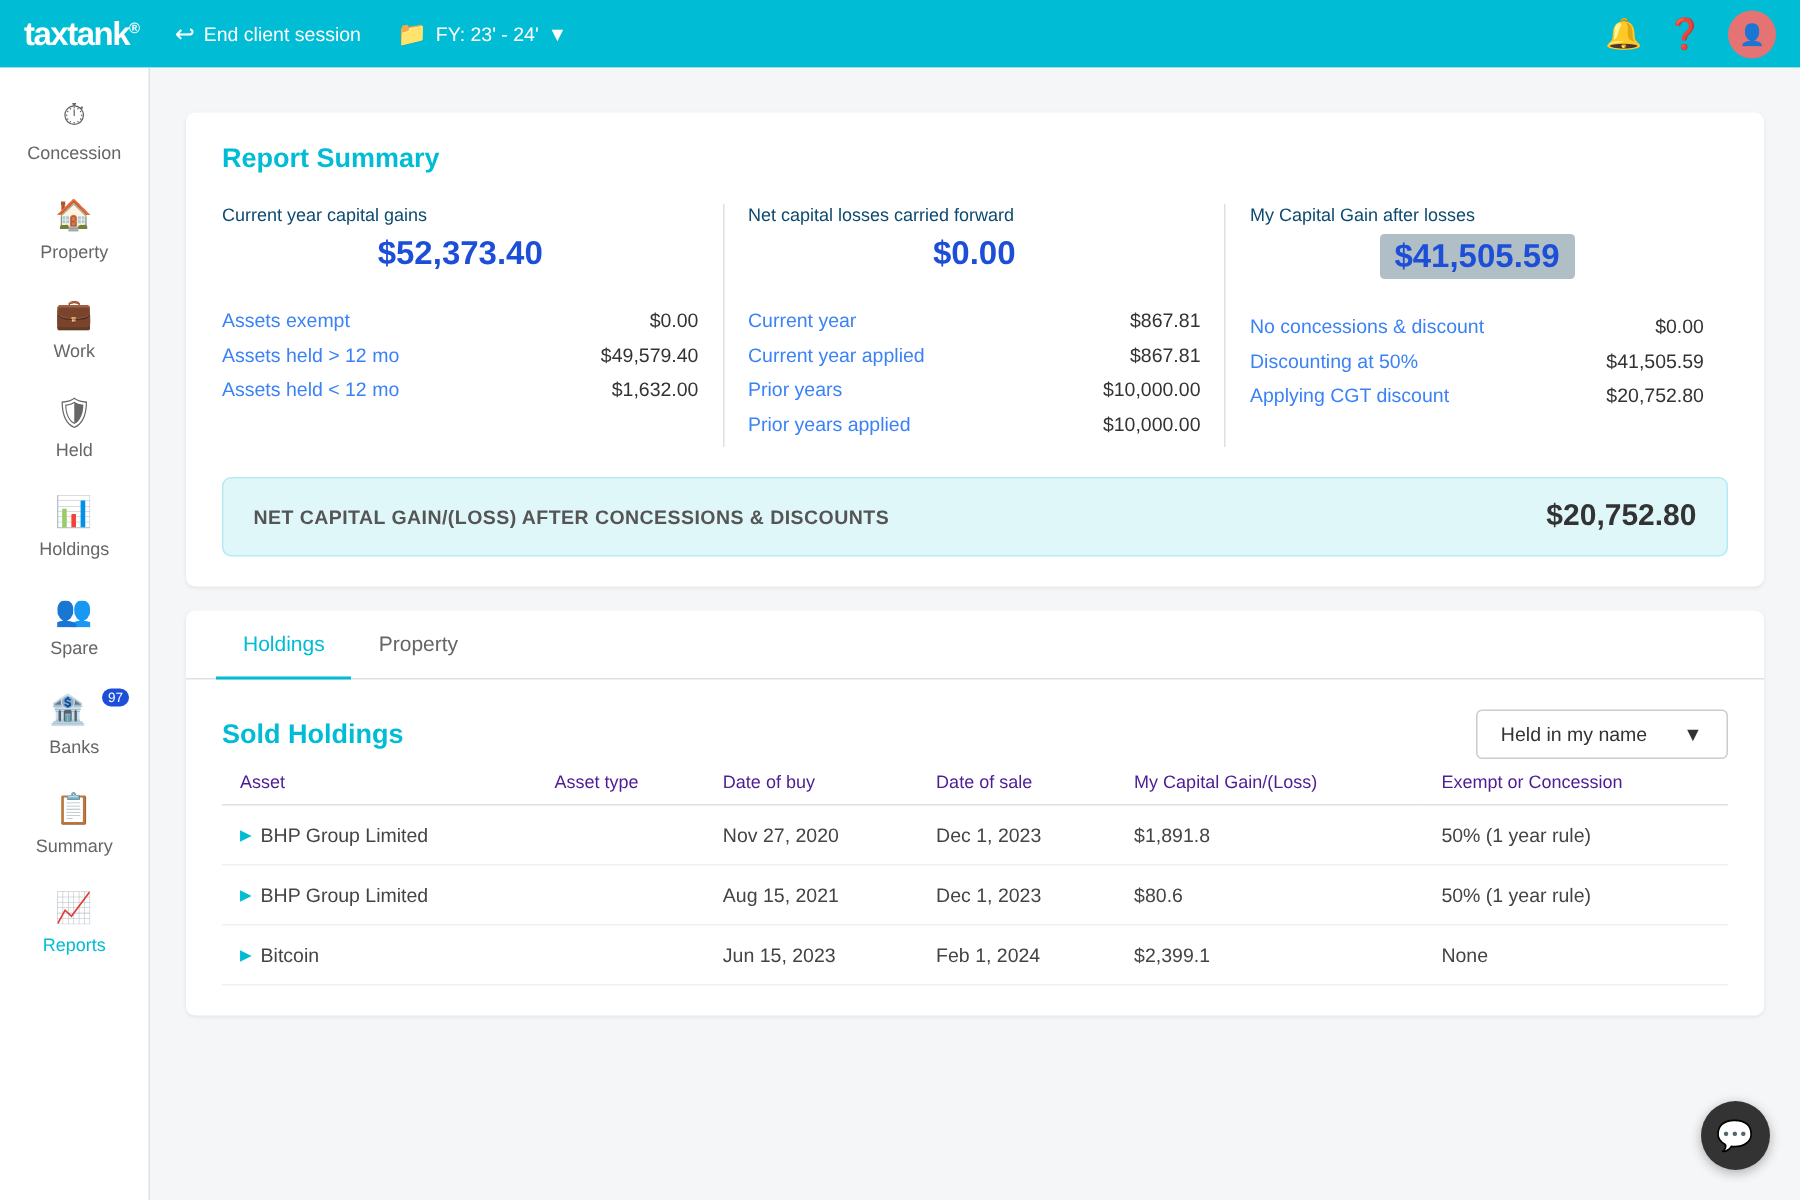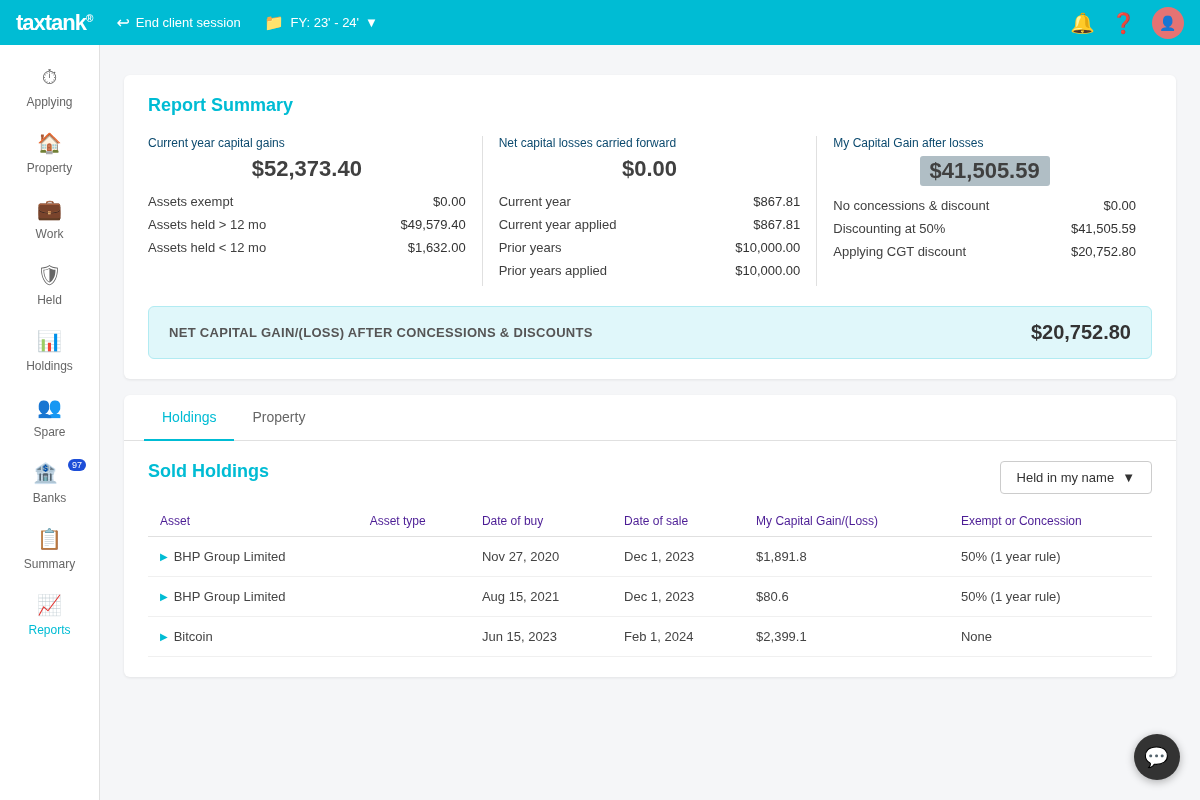--- a/index.html
+++ b/index.html
@@ -158,35 +158,35 @@
     }
     .summary-col:first-child { padding-left: 0; }
     .summary-col:last-child { border-right: none; }
     .summary-col-header {
       color: #0c4a6e;
       font-size: 12px;
       text-align: left;
       margin-bottom: 6px;
     }
     .summary-col-value {
-      color: #404040;
+      color: #1d4ed8;
       font-size: 22px;
       font-weight: bold;
       text-align: center;
-      margin-bottom: 12px;
+      margin-bottom: 24px;
     }
 
     .detail-row {
       display: flex;
       justify-content: space-between;
       font-size: 13px;
       margin-bottom: 8px;
       color: #444;
     }
-    .detail-row .label { color: #404040; }
+    .detail-row .label { color: #3b82f6; }
     .detail-row .value { font-weight: 500; color: #333; }
 
     
     .net-gain-banner {
       background: #e0f7fa;
       border: 1px solid #b2ebf2;
       border-radius: 6px;
       display: flex;
       justify-content: space-between;
       align-items: center;
@@ -230,39 +230,39 @@
       font-weight: 500;
     }
 
     .tabs-content {
       padding: 20px 24px;
     }
 
     .sold-holdings-header {
       display: flex;
       justify-content: space-between;
-      align-items: flex-start;
-      margin-bottom: 12px;
+      align-items: center;
+      margin-bottom: 0;
     }
     .sold-holdings-title {
       color: #00bcd4;
       font-size: 18px;
       font-weight: bold;
     }
     .dropdown-btn {
       border: 1px solid #ccc;
       border-radius: 4px;
       padding: 8px 16px;
       background: white;
       font-size: 13px;
       color: #333;
       cursor: pointer;
       display: flex;
       align-items: center;
-      gap: 8px;
+      gap: 24px;
     }
 
     
     .holdings-table {
       width: 100%;
       border-collapse: collapse;
     }
     .holdings-table th {
       text-align: left;
       font-size: 12px;
@@ -331,21 +331,21 @@
     <button class="icon-btn">❓</button>
     <div class="avatar">👤</div>
   </div>
 </nav>
 
 <div class="layout">
 
   <aside class="sidebar">
     <div class="sidebar-item">
       <div class="si-icon">⏱</div>
-      <span>Applying</span>
+      <span>Concession</span>
     </div>
     <div class="sidebar-item">
       <div class="si-icon">🏠</div>
       <span>Property</span>
     </div>
     <div class="sidebar-item">
       <div class="si-icon">💼</div>
       <span>Work</span>
     </div>
     <div class="sidebar-item">

